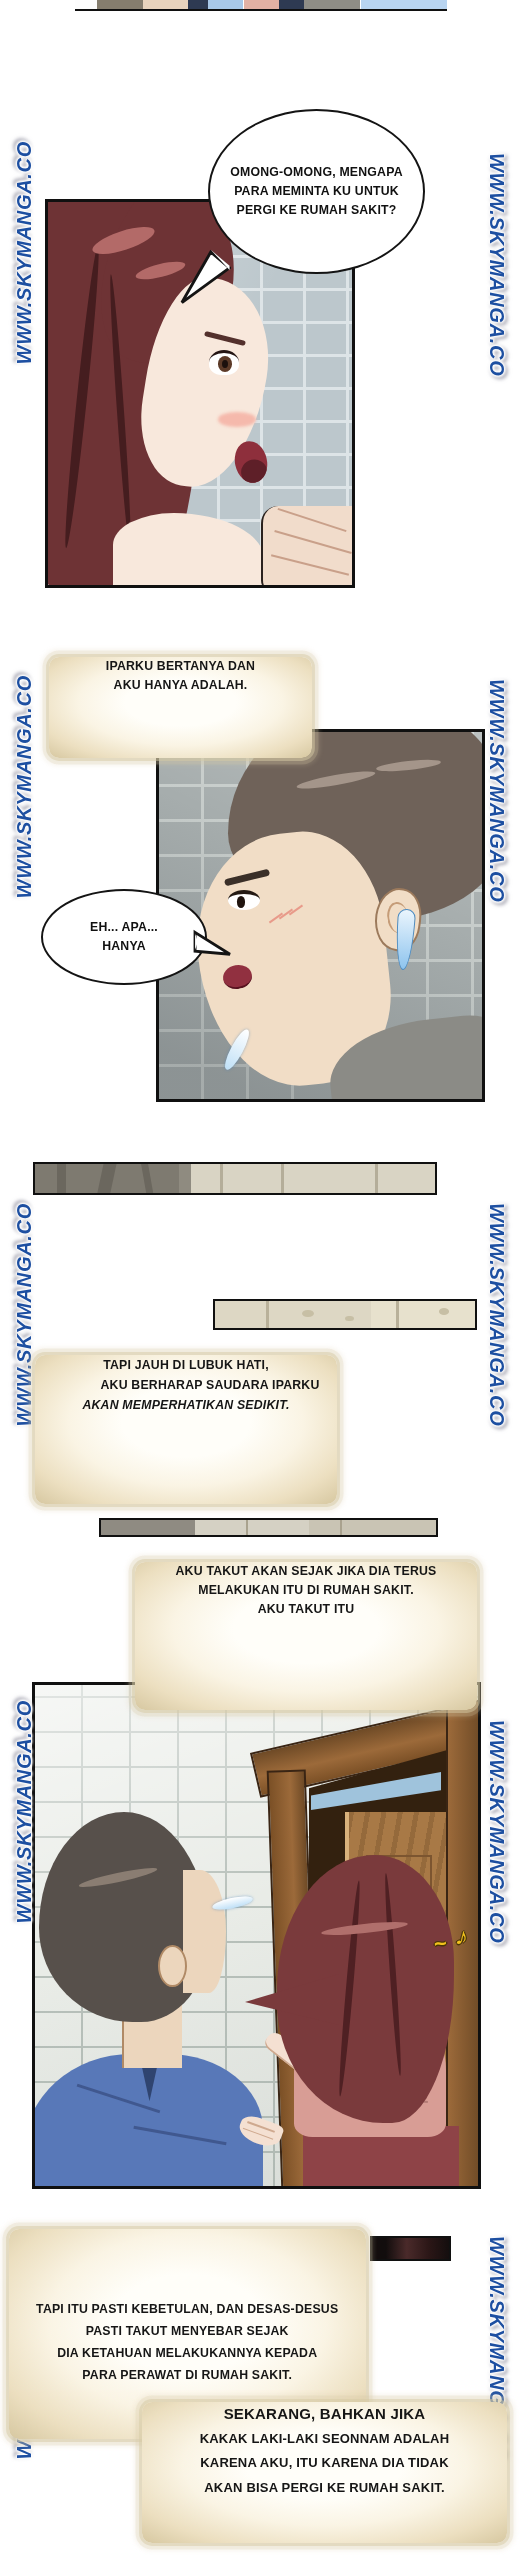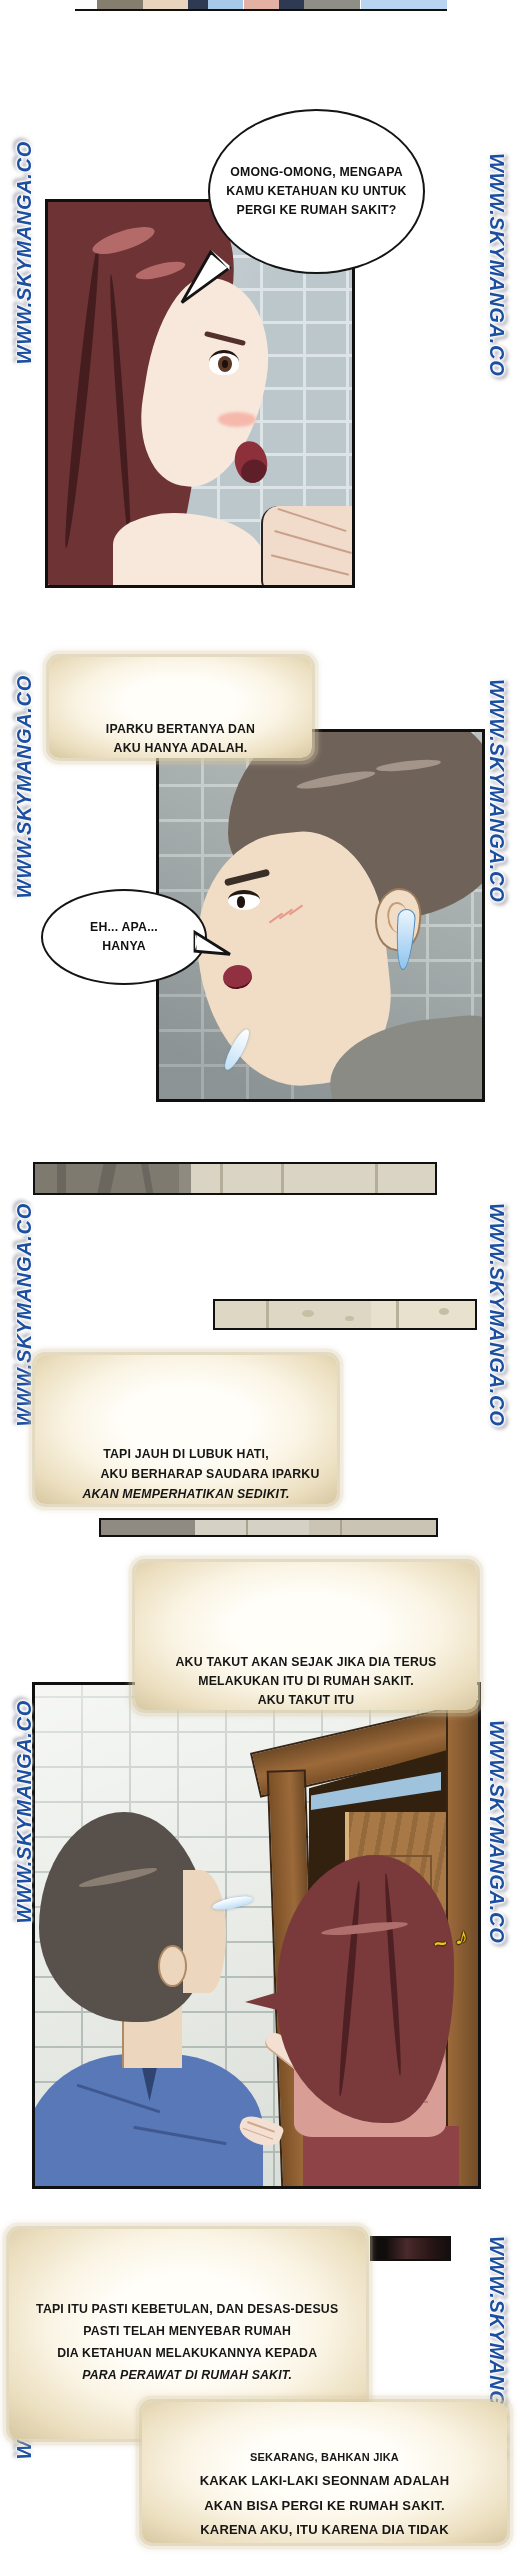--- a/index.html
+++ b/index.html
@@ -33,21 +33,21 @@
 
   
   .bubble{position:absolute;background:#fff;border:2.9px solid #141414;border-radius:50%;
           display:flex;flex-direction:column;align-items:center;justify-content:center;z-index:30;}
   .btxt{font-size:12.3px;font-weight:bold;color:#111;line-height:19px;letter-spacing:0.2px;text-align:center;white-space:nowrap;}
 
   
   .narr{position:absolute;z-index:28;border-radius:10px;
         background:radial-gradient(ellipse at 50% 45%, #fffef9 30%, #faf4e4 55%, #ecdfc0 80%, #d6c7a0 100%);
         box-shadow:0 0 0 2.9px rgba(214,201,164,.5), 0 0 0 6.5px rgba(214,201,164,.22), 0 0 4.3px 7.2px rgba(214,201,164,.18);
-        display:flex;flex-direction:column;align-items:center;justify-content:flex-end;}
+        display:flex;flex-direction:column;align-items:center;justify-content:flex-start;}
   .ntxt{font-size:12.3px;font-weight:bold;color:#161616;letter-spacing:0.2px;text-align:center;white-space:nowrap;}
 
   .sfx{position:absolute;font-weight:bold;z-index:26;
        color:#f2c21d;text-shadow:-1.4px 0 #4a3508,1.4px 0 #4a3508,0 -1.4px #4a3508,0 1.4px #4a3508;}
 </style>
 </head>
 <body>
 
 <div id="page">
 
@@ -187,21 +187,21 @@
     <div class="abs" style="left:286px;top:239px;width:87px;height:8.7px;background:#b06f6c;border-radius:50%;transform:rotate(-6deg);"></div>
   </div>
 
   <div class="sfx" style="left:488px;top:1923px;font-size:24.6px;transform:rotate(14deg);margin-left:-32px;">♪</div>
   <div class="sfx" style="left:434px;top:1931px;font-size:22px;transform:rotate(-8deg);">~</div>
 
   <div class="strip" style="left:370px;top:2236px;width:81px;height:25px;background:linear-gradient(90deg,#120d0d 0 18%,#4a2a2a 45%,#2a1616 75%,#140e0e);"></div>
 
   <div class="bubble" style="left:208px;top:109px;width:213px;height:161px;">
     <div class="btxt">OMONG-OMONG, MENGAPA</div>
-    <div class="btxt">KAMU KETAHUAN KU UNTUK</div>
+    <div class="btxt">PARA MEMINTA KU UNTUK</div>
     <div class="btxt">PERGI KE RUMAH SAKIT?</div>
   </div>
   <svg class="abs" style="left:179px;top:249px;z-index:31;" width="52" height="58" viewBox="0 0 72 80">
     <polygon points="44,4 4,74 70,26" fill="#ffffff" stroke="#141414" stroke-width="4"></polygon>
     <polygon points="44,1 70,23 70,29" fill="#ffffff" stroke="none"></polygon>
   </svg>
 
   <div class="bubble" style="left:41px;top:889px;width:162px;height:92px;">
     <div class="btxt">EH... APA...</div>
     <div class="btxt">HANYA</div>
@@ -223,30 +223,30 @@
   </div>
 
   <div class="narr" style="left:135px;top:1562px;width:342px;height:148px;">
     <div class="ntxt" style="line-height:19px;">AKU TAKUT AKAN SEJAK JIKA DIA TERUS</div>
     <div class="ntxt" style="line-height:19px;">MELAKUKAN ITU DI RUMAH SAKIT.</div>
     <div class="ntxt" style="line-height:19px;">AKU TAKUT ITU</div>
   </div>
 
   <div class="narr" style="left:8.7px;top:2229px;width:357px;height:210px;justify-content:flex-start;padding-top:69px;box-sizing:border-box;">
     <div class="ntxt" style="line-height:22px;">TAPI ITU PASTI KEBETULAN, DAN DESAS-DESUS</div>
-    <div class="ntxt" style="line-height:22px;">PASTI TELAH MENYEBAR RUMAH</div>
+    <div class="ntxt" style="line-height:22px;">PASTI TAKUT MENYEBAR SEJAK</div>
     <div class="ntxt" style="line-height:22px;">DIA KETAHUAN MELAKUKANNYA KEPADA</div>
-    <div class="ntxt" style="line-height:22px;font-style:italic;">PARA PERAWAT DI RUMAH SAKIT.</div>
+    <div class="ntxt" style="line-height:22px;">PARA PERAWAT DI RUMAH SAKIT.</div>
   </div>
 
   <div class="narr" style="left:142px;top:2402px;width:365px;height:141px;">
-    <div class="ntxt" style="line-height:24.6px;font-size:11px;">SEKARANG, BAHKAN JIKA</div>
+    <div class="ntxt" style="line-height:24.6px;font-size:15px;">SEKARANG, BAHKAN JIKA</div>
     <div class="ntxt" style="line-height:24.6px;font-size:13px;">KAKAK LAKI-LAKI SEONNAM ADALAH</div>
+    <div class="ntxt" style="line-height:24.6px;font-size:13px;">KARENA AKU, ITU KARENA DIA TIDAK</div>
     <div class="ntxt" style="line-height:24.6px;font-size:13px;">AKAN BISA PERGI KE RUMAH SAKIT.</div>
-    <div class="ntxt" style="line-height:24.6px;font-size:13px;">KARENA AKU, ITU KARENA DIA TIDAK</div>
   </div>
 
   <div class="wm wm-l" style="left:13px;top:141px;">WWW.SKYMANGA.CO</div>
   <div class="wm wm-l" style="left:13px;top:675px;">WWW.SKYMANGA.CO</div>
   <div class="wm wm-l" style="left:13px;top:1203px;">WWW.SKYMANGA.CO</div>
   <div class="wm wm-l" style="left:13px;top:1700px;">WWW.SKYMANGA.CO</div>
   <div class="wm wm-l" style="left:13px;top:2236px;">WWW.SKYMANGA.CO</div>
 
   <div class="wm wm-r" style="left:475px;top:153px;">WWW.SKYMANGA.CO</div>
   <div class="wm wm-r" style="left:475px;top:679px;">WWW.SKYMANGA.CO</div>

